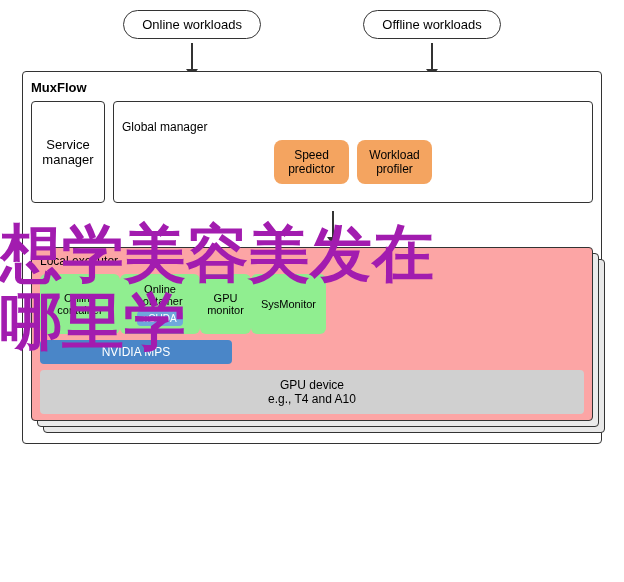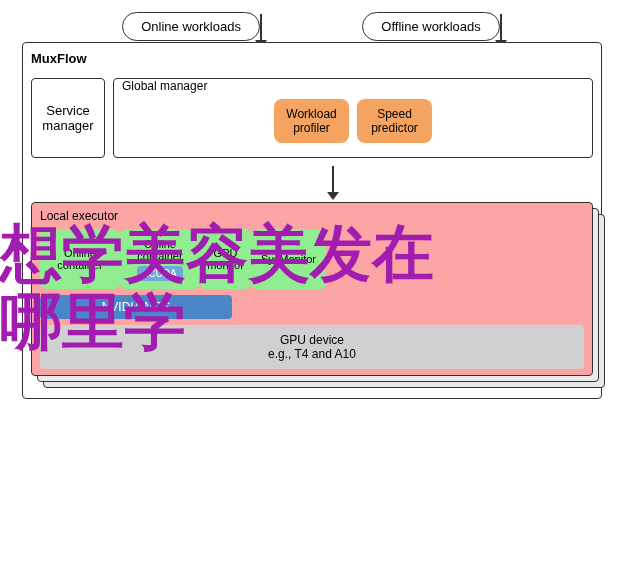--- a/index.html
+++ b/index.html
@@ -48,21 +48,21 @@
       border: 1.5px solid #333;
       border-radius: 4px;
       padding: 8px;
       position: relative;
       background: white;
     }
 
     .muxflow-label {
       font-size: 13px;
       font-weight: bold;
-      margin-bottom: 12px;
+      margin-bottom: 6px;
     }
 
     
     .top-section {
       display: flex;
       gap: 8px;
       margin-bottom: 8px;
     }
 
     .service-manager-box {
@@ -76,21 +76,21 @@
       text-align: center;
       font-size: 13px;
       padding: 0;
       background: white;
     }
 
     .global-manager-box {
       border: 1.5px solid #333;
       border-radius: 4px;
       flex: 1;
-      padding: 0 8px;
+      padding: 18px 8px;
     }
 
     .global-manager-label {
       font-size: 12px;
       margin-bottom: 6px;
     }
 
     .global-manager-items {
       display: flex;
       gap: 8px;
@@ -239,22 +239,22 @@
       padding: 6px 8px;
     }
 
     .top-arrow-wrapper {
       display: flex;
       justify-content: space-around;
       padding: 0 50px;
     }
     .arrow-col {
       display: flex;
-      flex-direction: row;
-      align-items: center;
+      flex-direction: column;
+      align-items: flex-start;
     }
   </style>
 </head>
 <body>
 
 <div class="diagram-container">
 
   <div class="top-arrow-wrapper">
     <div class="arrow-col">
       <div class="workload-pill">Online workloads</div>
@@ -271,22 +271,22 @@
 
     <div class="top-section">
 
       <div class="service-manager-box">
         <span>Service manager</span>
       </div>
 
       <div class="global-manager-box">
         <div class="global-manager-label">Global manager</div>
         <div class="global-manager-items">
+          <div class="gm-item">Speed<br>predictor</div>
           <div class="gm-item">Workload<br>profiler</div>
-          <div class="gm-item">Speed<br>predictor</div>
         </div>
       </div>
     </div>
 
     <div style="padding-left: 42px; margin-bottom: 2px;">
       <div class="arrow-down"></div>
     </div>
 
     <div class="stack-wrapper">
       <div class="stack-bg-1"></div>

